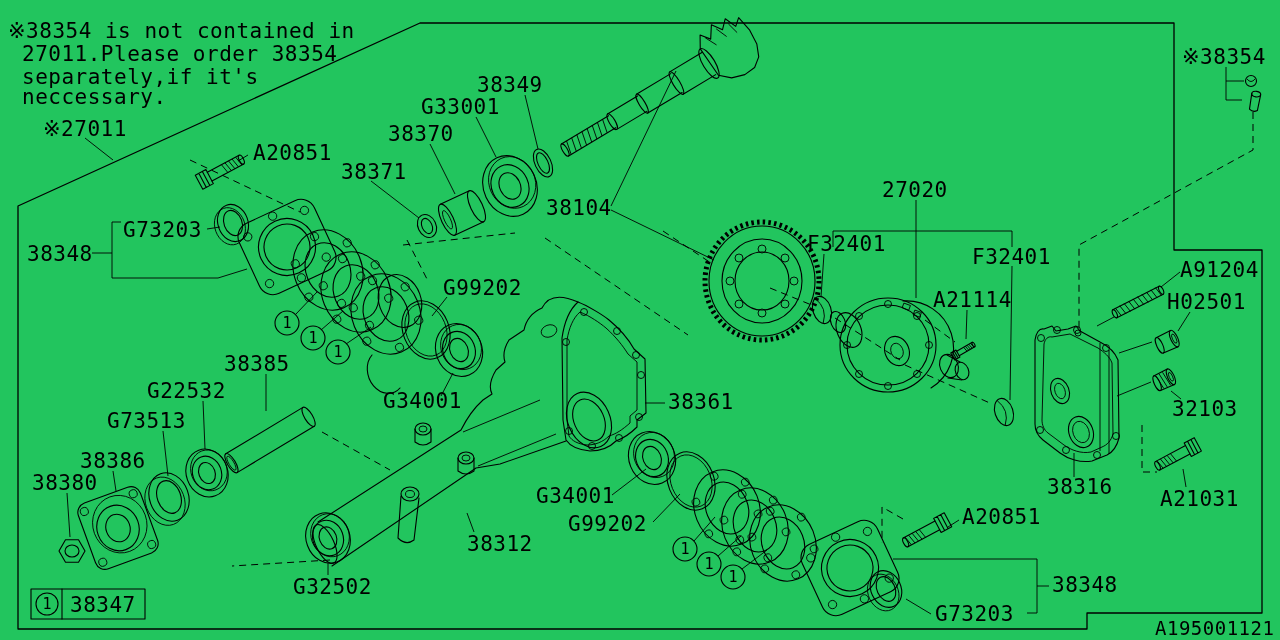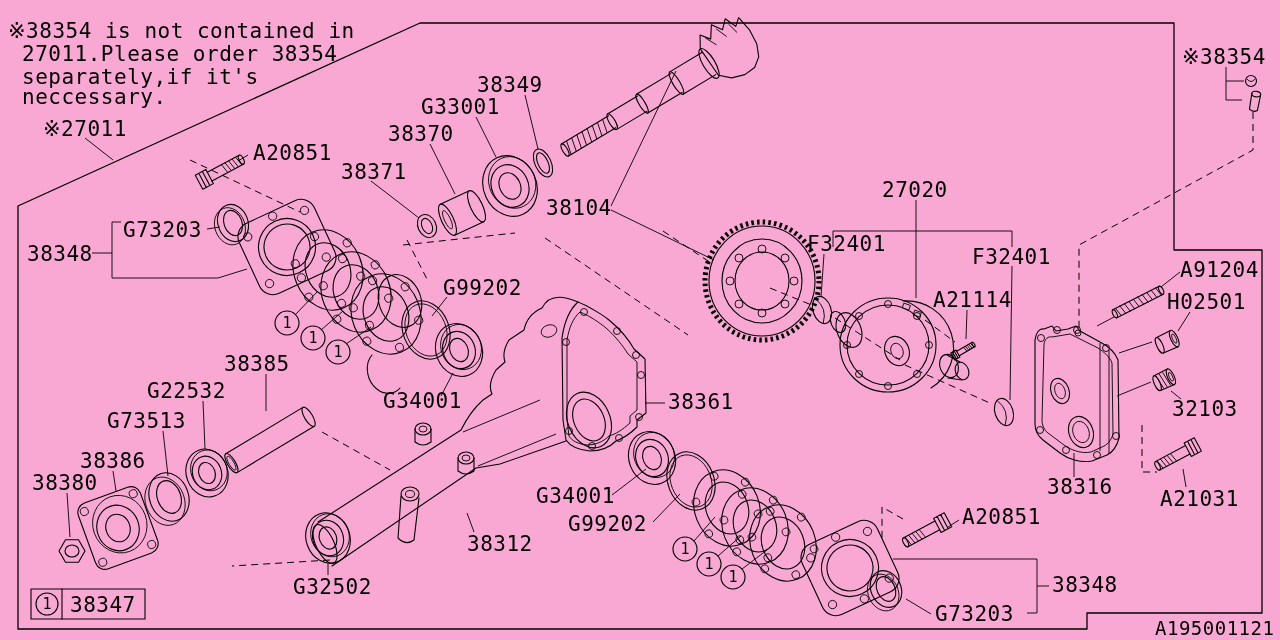--- a/index.html
+++ b/index.html
@@ -1,16 +1,16 @@
 <!DOCTYPE html>
 <html><head>
 <meta charset="utf-8">
 <style>
   html,body{margin:0;padding:0;background:#ffffff;}
-  .stage{width:1280px;height:640px;position:relative;background:#f9a8d4;overflow:hidden;}
+  .stage{width:1280px;height:640px;position:relative;background:#22c55e;overflow:hidden;}
   svg{display:block;}
   svg *{vector-effect:non-scaling-stroke;}
   .ln{fill:none;stroke:#000;stroke-width:1.1;stroke-linecap:round;stroke-linejoin:round;}
   .thin{fill:none;stroke:#000;stroke-width:0.9;}
   .dash{fill:none;stroke:#000;stroke-width:1;stroke-dasharray:7 5;}
   .teeth{fill:none;stroke:#000;stroke-width:5;stroke-dasharray:2.5 3.2;}
   .lbl{font-family:"DejaVu Sans Mono","DejaVu Sans",monospace;font-size:21px;fill:#000;letter-spacing:0.5px;}
   .lbl-s{font-family:"DejaVu Sans Mono","DejaVu Sans",monospace;font-size:19px;fill:#000;letter-spacing:0.5px;}
   .num{font-family:"DejaVu Sans Mono","DejaVu Sans",monospace;font-size:15px;fill:#000;text-anchor:middle;}
 </style>

